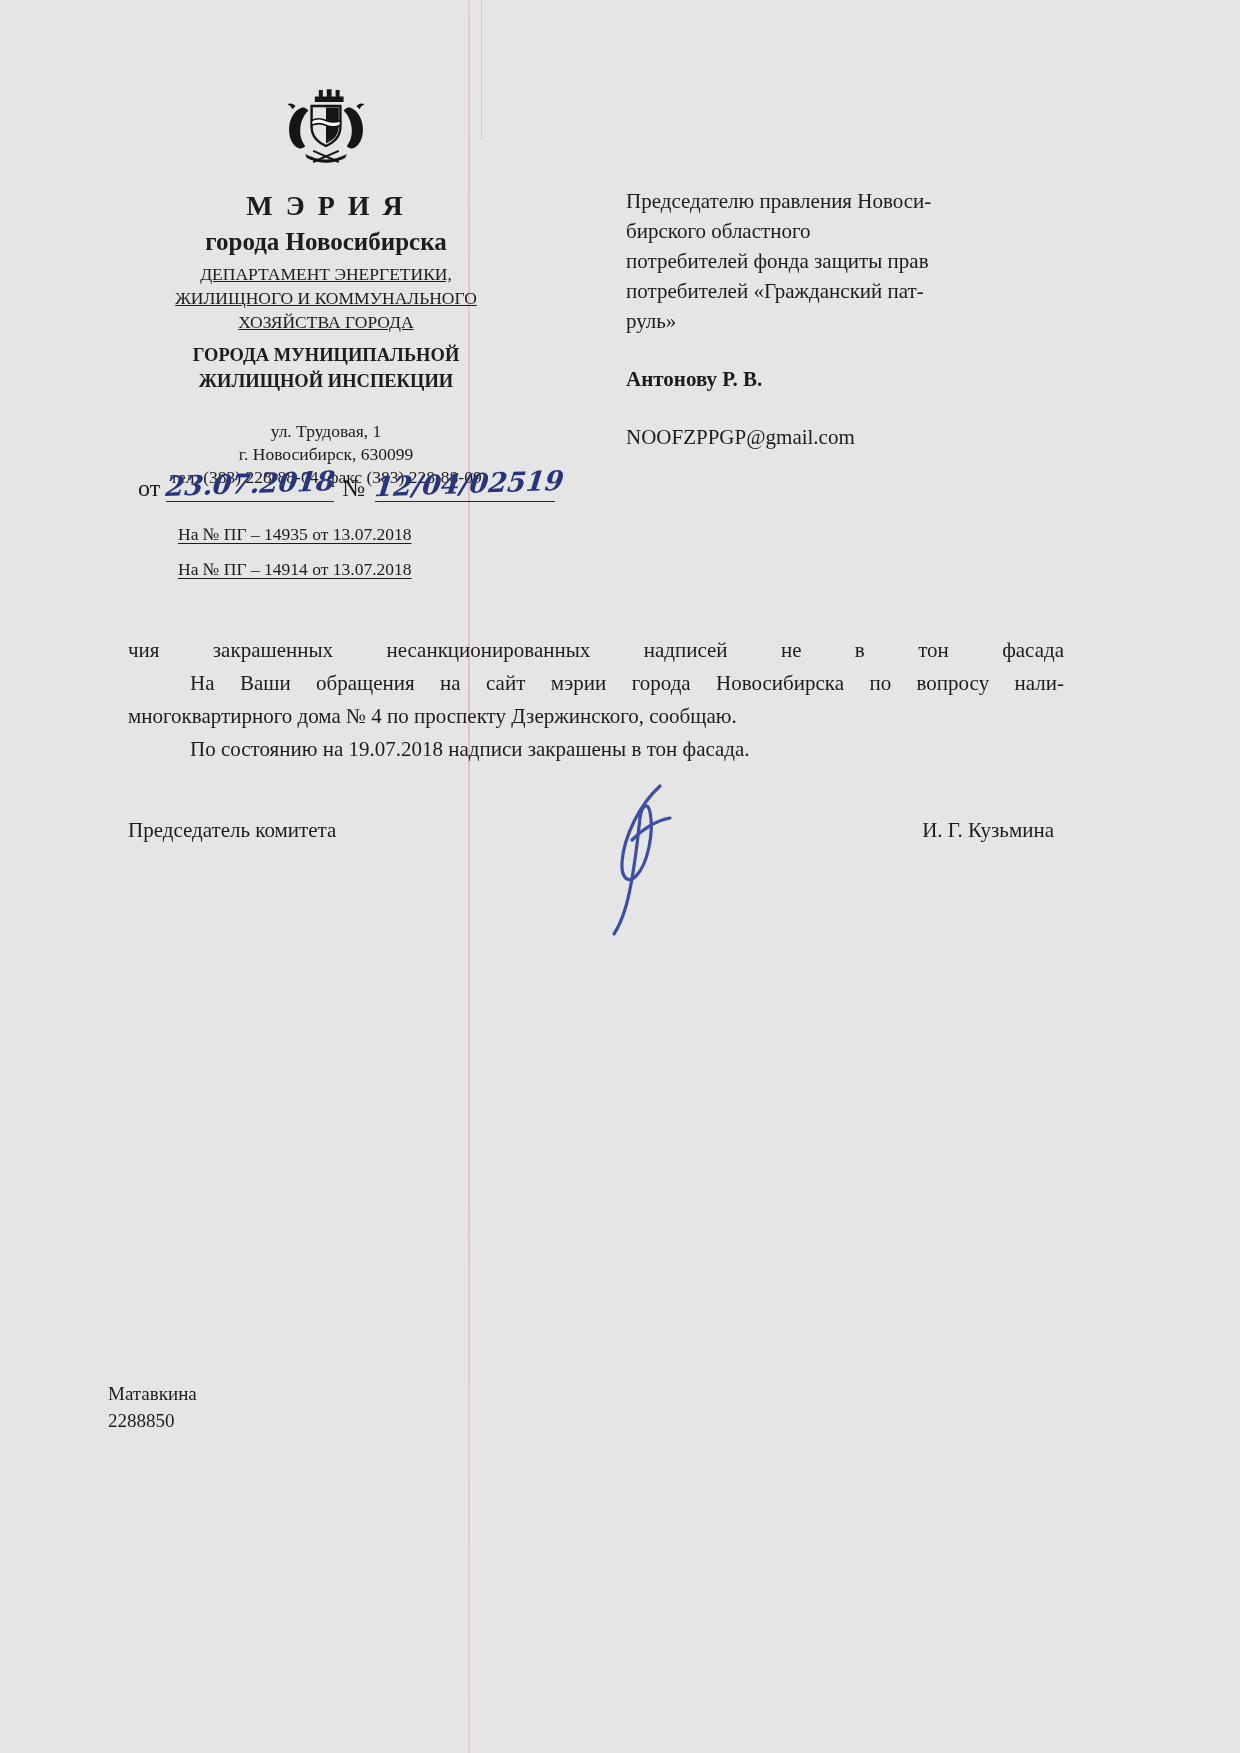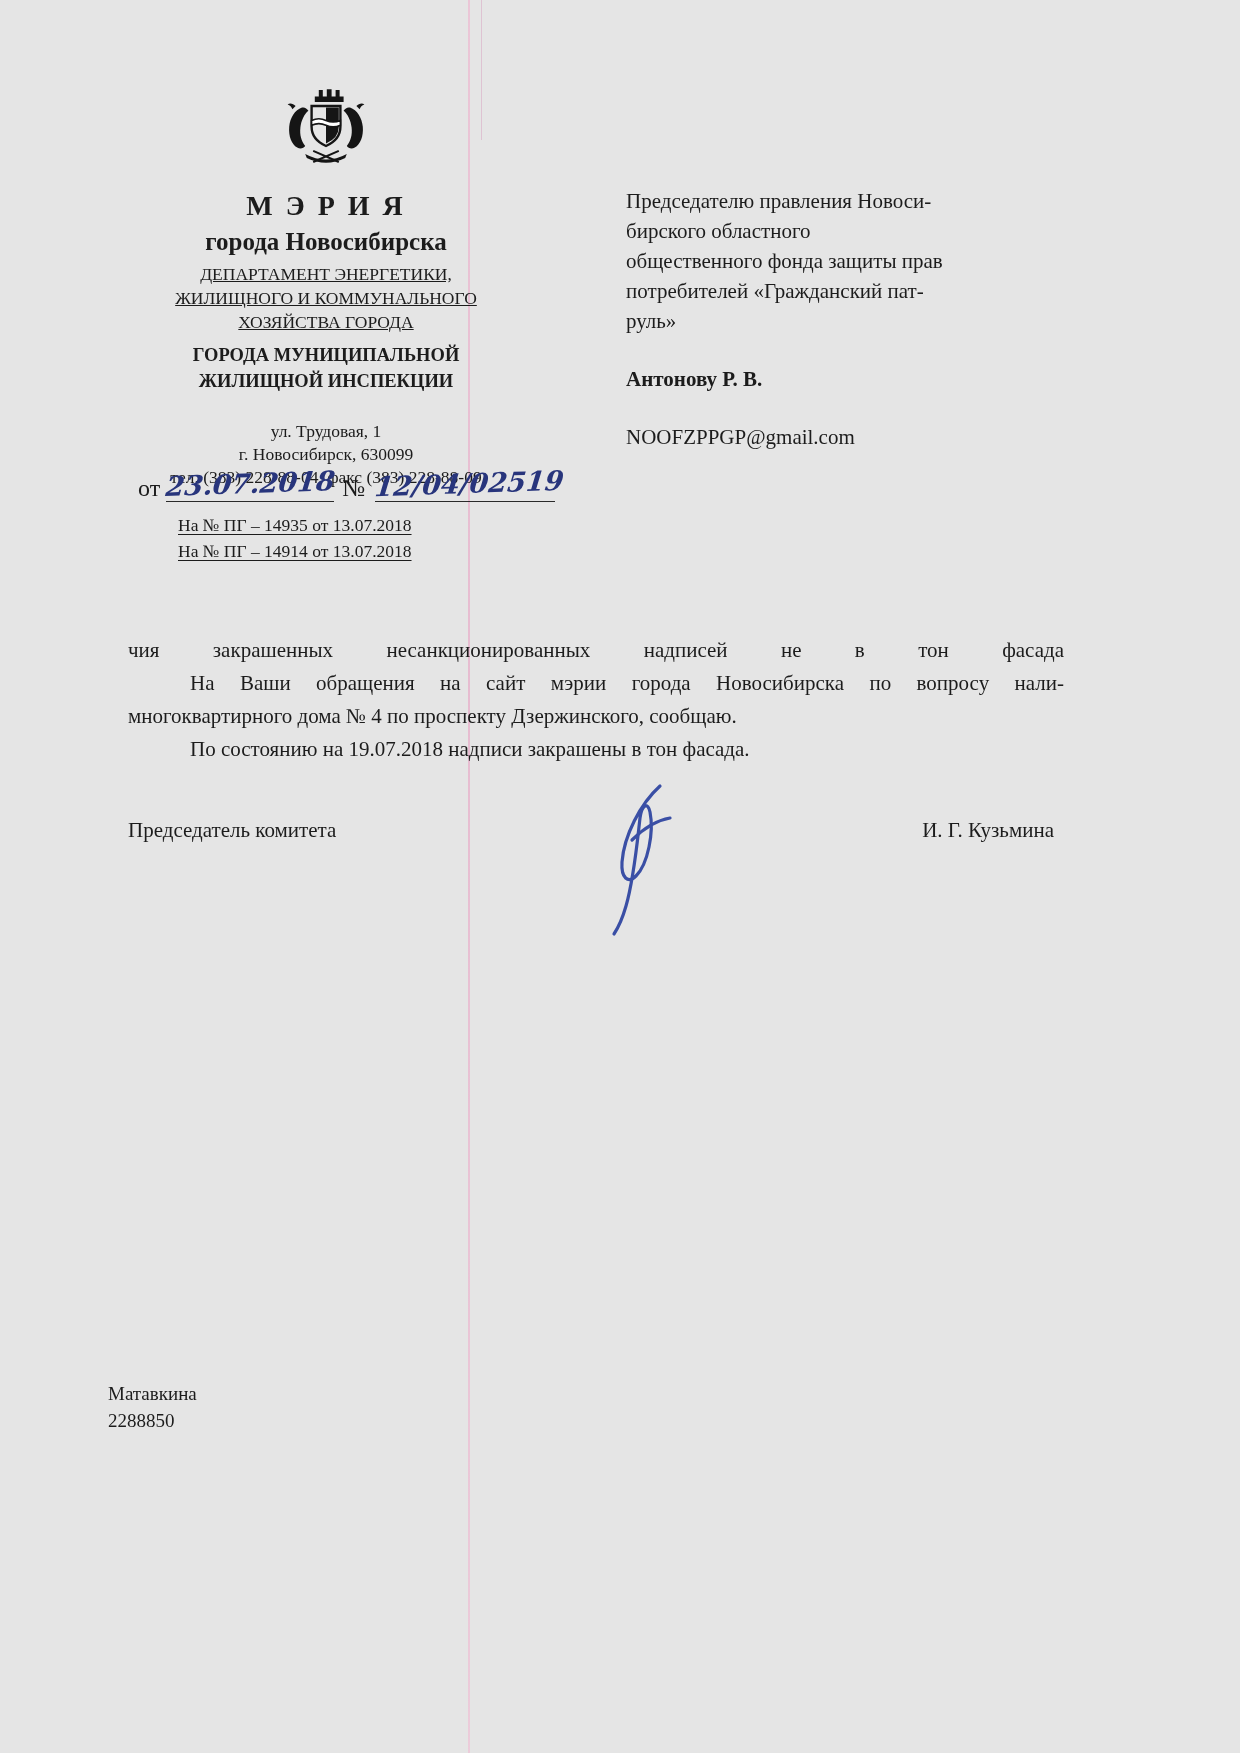--- a/index.html
+++ b/index.html
@@ -84,20 +84,21 @@
   .ref-block {
     position: absolute;
     left: 178px; top: 512px;
     text-align: left;
   }
   .ref-line {
     font-size: 17.5px;
     line-height: 26px;
     text-decoration: underline;
     text-underline-offset: 3px;
+    margin-top: 9px;
   }
 
   
   .recipient {
     position: absolute;
     left: 626px; top: 186px;
     width: 445px;
     font-size: 21px;
     line-height: 30px;
   }
@@ -201,21 +202,21 @@
   </div>
 
   <div class="ref-block">
     <div class="ref-line">На № ПГ – 14935  от  13.07.2018</div>
     <div class="ref-line">На № ПГ – 14914 от  13.07.2018</div>
   </div>
 
   <div class="recipient">
     <div>Председателю правления Новоси-</div>
     <div>бирского  областного</div>
-    <div>общественного фонда защиты прав</div>
+    <div>потребителей фонда защиты прав</div>
     <div>потребителей «Гражданский пат-</div>
     <div>руль»</div>
     <div class="recipient-name">Антонову Р. В.</div>
     <div class="recipient-email">NOOFZPPGP@gmail.com</div>
   </div>
 
   <div class="body-text">
     <div class="b-line b-justify">чия закрашенных несанкционированных надписей не в тон фасада</div>
     <div class="b-line b-justify b-indent">На Ваши обращения на сайт мэрии города Новосибирска по вопросу нали-</div>
     <div class="b-line">многоквартирного дома № 4 по проспекту Дзержинского, сообщаю.</div>

